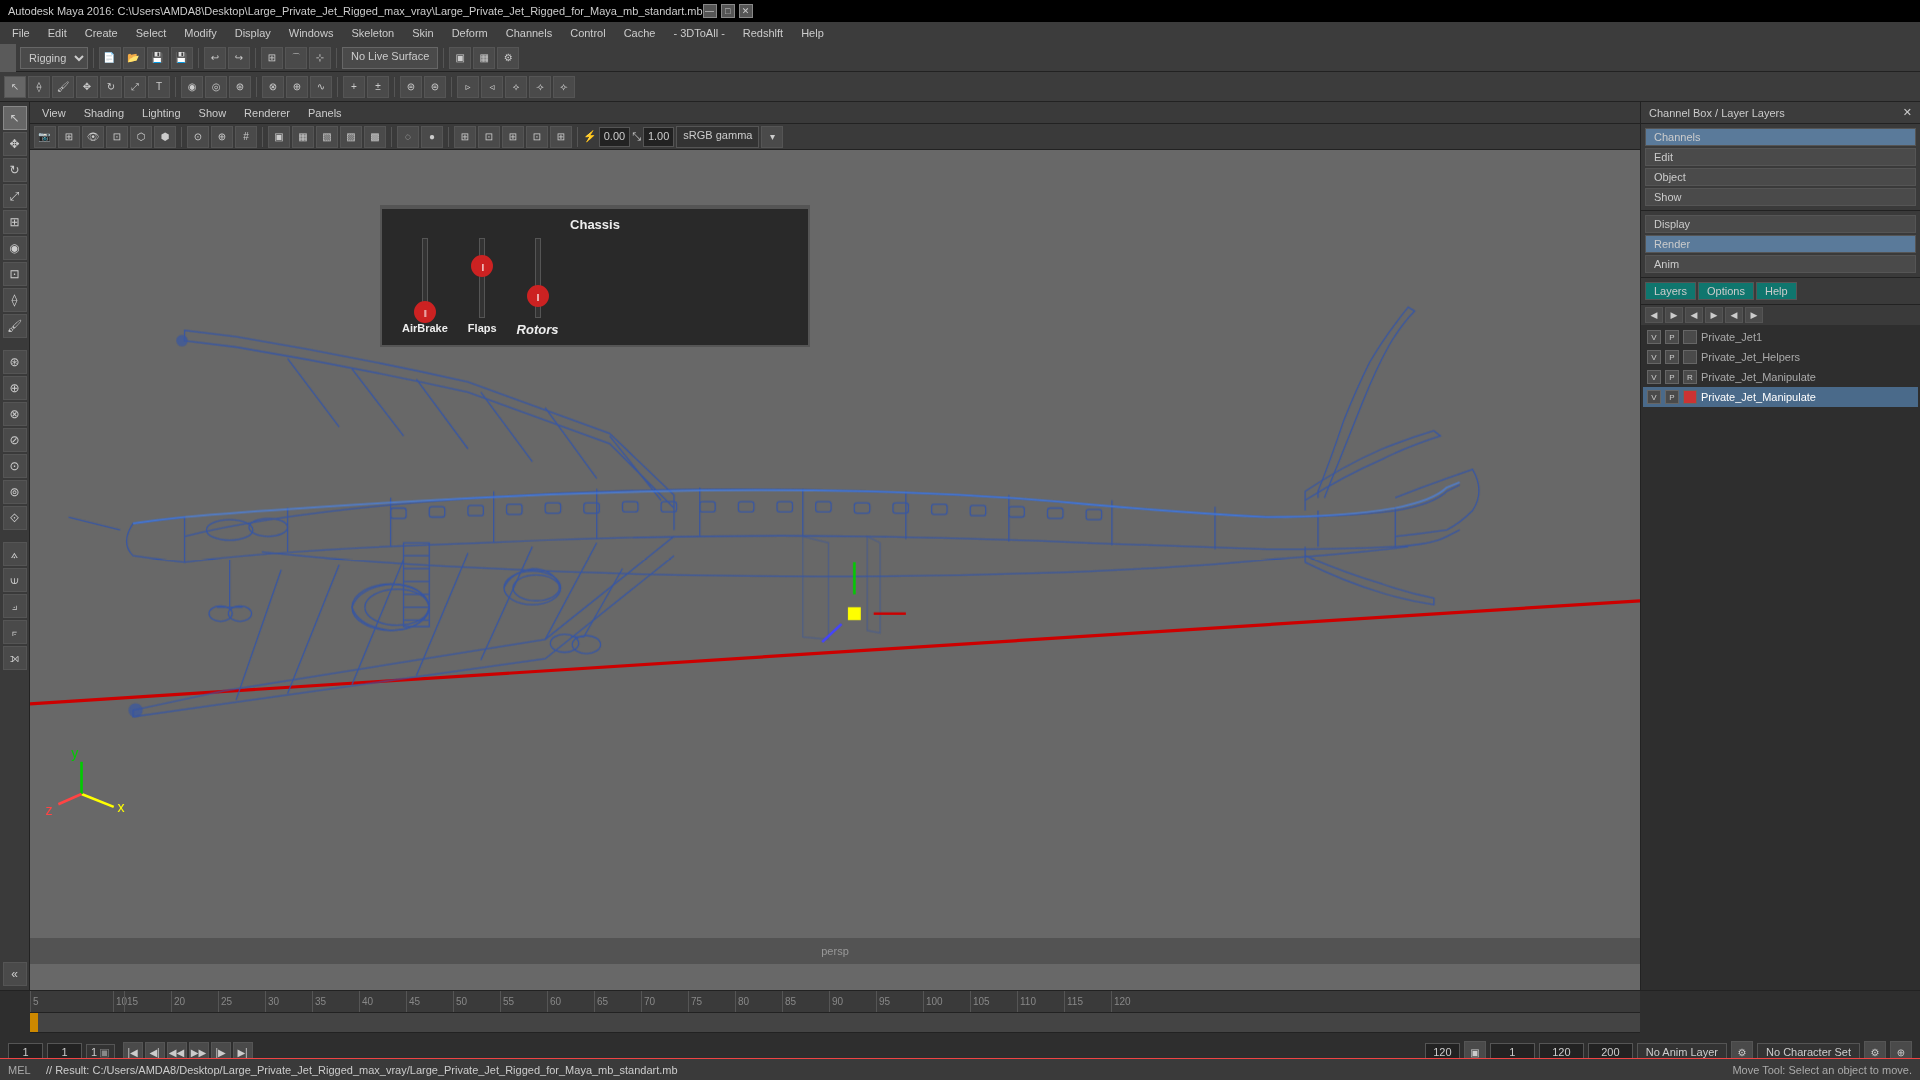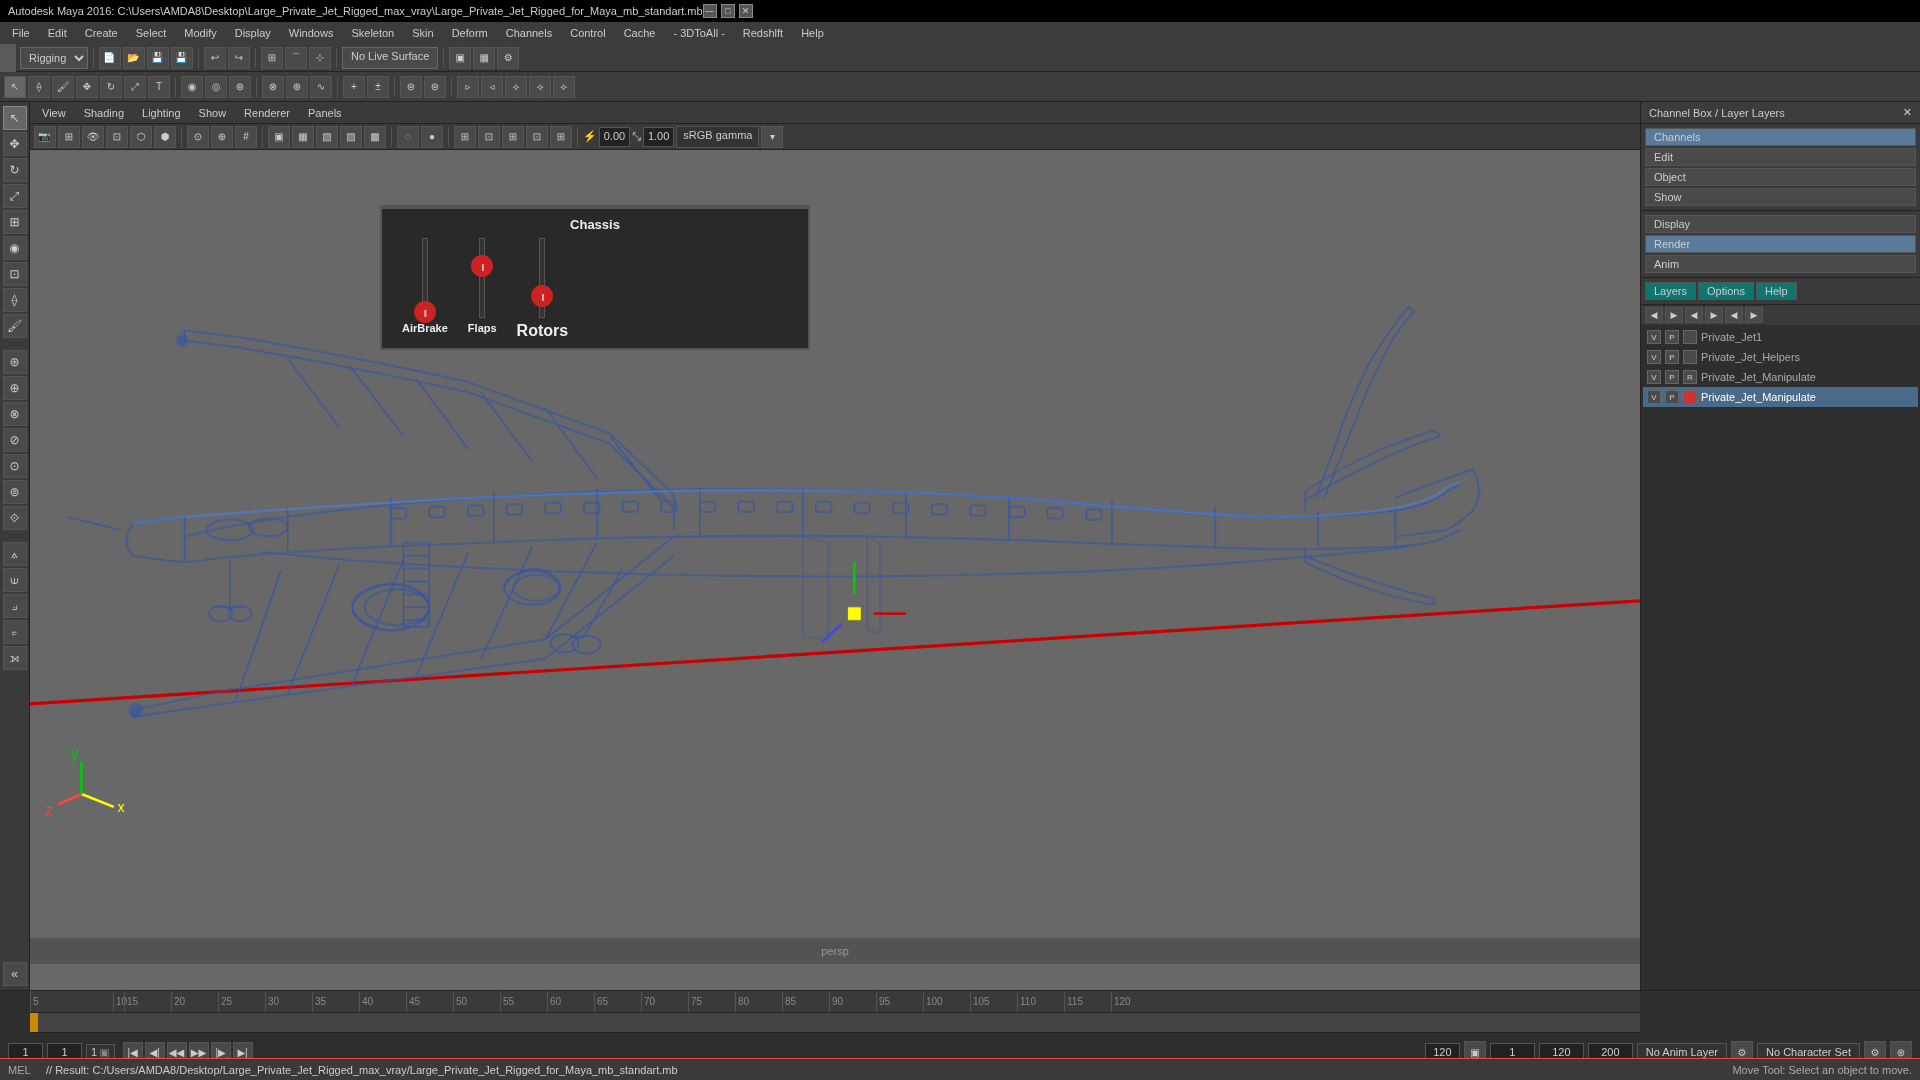--- a/index.html
+++ b/index.html
@@ -807,21 +807,21 @@
             <div class="slider-track" style="height:80px;">
               <div class="slider-handle" style="top:16px;"></div>
             </div>
             <span class="slider-label" style="font-size:11px;">Flaps</span>
           </div>
 
           <div class="slider-group">
             <div class="slider-track" style="height:80px;">
               <div class="slider-handle" style="top:46px;"></div>
             </div>
-            <span class="slider-label" style="font-size:16px;">Rotors</span>
+            <span class="slider-label" style="font-size:13px;font-style:italic;">Rotors</span>
           </div>
         </div>
       </div>
     </div>
 
     <svg id="jet-svg-area" viewBox="0 0 1250 580" xmlns="http://www.w3.org/2000/svg">
 
       <rect width="1250" height="580" fill="#686868"></rect>
 
       <line x1="0" y1="430" x2="1250" y2="350" stroke="#cc0000" stroke-width="2.5"></line>

